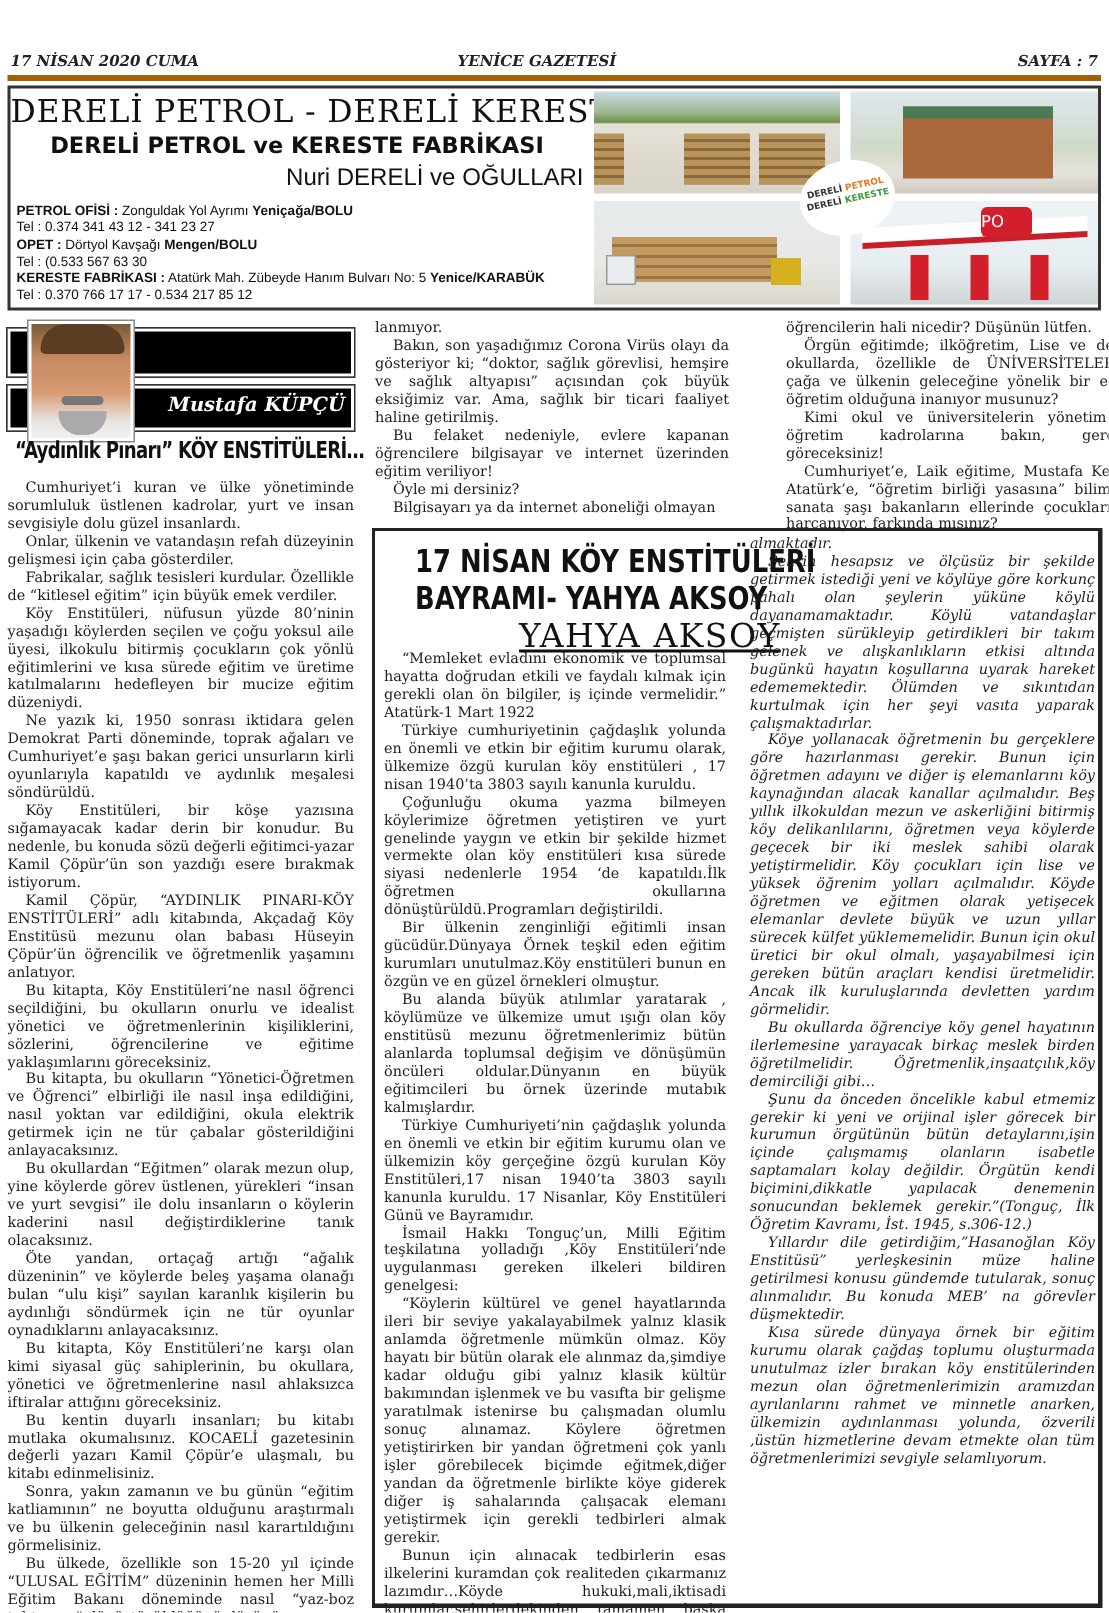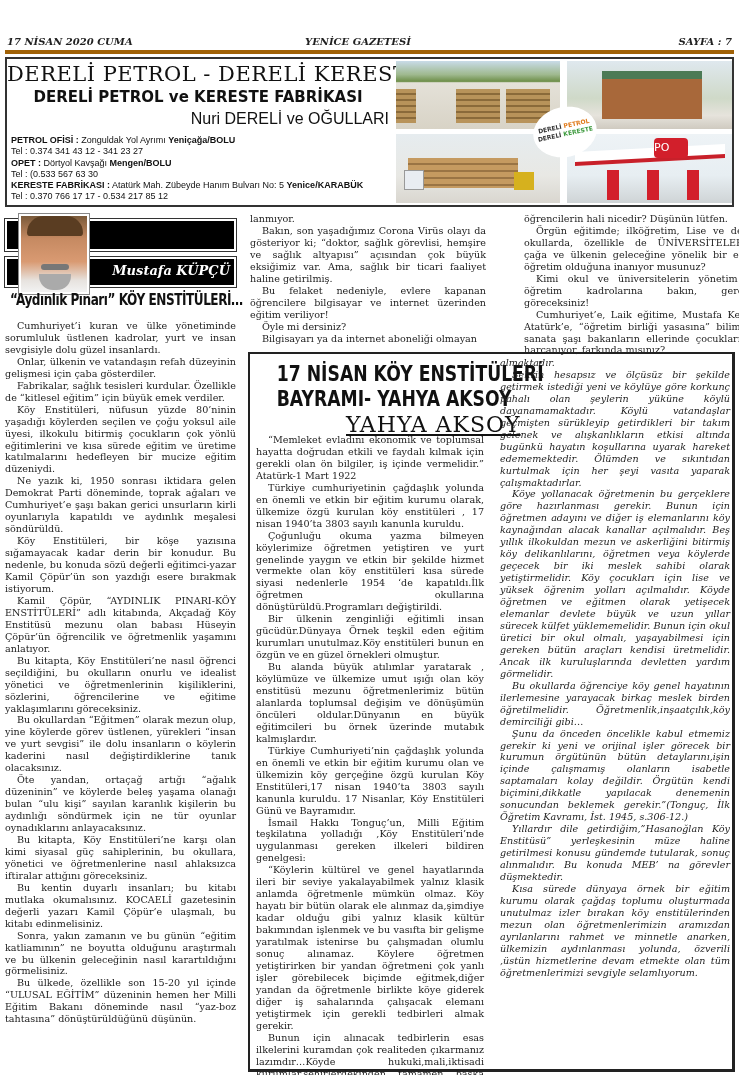--- a/index.html
+++ b/index.html
@@ -135,20 +135,21 @@
 
 <div class="txt colA">
   <p>Cumhuriyet’i kuran ve ülke yönetiminde sorumluluk üstlenen kadrolar, yurt ve insan sevgisiyle dolu güzel insanlardı.</p>
   <p>Onlar, ülkenin ve vatandaşın refah düzeyinin gelişmesi için çaba gösterdiler.</p>
   <p>Fabrikalar, sağlık tesisleri kurdular. Özellikle de “kitlesel eğitim” için büyük emek verdiler.</p>
   <p>Köy Enstitüleri, nüfusun yüzde 80’ninin yaşadığı köylerden seçilen ve çoğu yoksul aile üyesi, ilkokulu bitirmiş çocukların çok yönlü eğitimlerini ve kısa sürede eğitim ve üretime katılmalarını hedefleyen bir mucize eğitim düzeniydi.</p>
   <p>Ne yazık ki, 1950 sonrası iktidara gelen Demokrat Parti döneminde, toprak ağaları ve Cumhuriyet’e şaşı bakan gerici unsurların kirli oyunlarıyla kapatıldı ve aydınlık meşalesi söndürüldü.</p>
   <p>Köy Enstitüleri, bir köşe yazısına sığamayacak kadar derin bir konudur. Bu nedenle, bu konuda sözü değerli eğitimci-yazar Kamil Çöpür’ün son yazdığı esere bırakmak istiyorum.</p>
   <p>Kamil Çöpür, “AYDINLIK PINARI-KÖY ENSTİTÜLERİ” adlı kitabında, Akçadağ Köy Enstitüsü mezunu olan babası Hüseyin Çöpür’ün öğrencilik ve öğretmenlik yaşamını anlatıyor.</p>
   <p>Bu kitapta, Köy Enstitüleri’ne nasıl öğrenci seçildiğini, bu okulların onurlu ve idealist yönetici ve öğretmenlerinin kişiliklerini, sözlerini, öğrencilerine ve eğitime yaklaşımlarını göreceksiniz.</p>
+  <p>Bu kitapta, bu okulların “Yönetici-Öğretmen ve Öğrenci” elbirliği ile nasıl inşa edildiğini, nasıl yoktan var edildiğini, okula elektrik getirmek için ne tür çabalar gösterildiğini anlayacaksınız.</p>
   <p>Bu okullardan “Eğitmen” olarak mezun olup, yine köylerde görev üstlenen, yürekleri “insan ve yurt sevgisi” ile dolu insanların o köylerin kaderini nasıl değiştirdiklerine tanık olacaksınız.</p>
   <p>Öte yandan, ortaçağ artığı “ağalık düzeninin” ve köylerde beleş yaşama olanağı bulan “ulu kişi” sayılan karanlık kişilerin bu aydınlığı söndürmek için ne tür oyunlar oynadıklarını anlayacaksınız.</p>
   <p>Bu kitapta, Köy Enstitüleri’ne karşı olan kimi siyasal güç sahiplerinin, bu okullara, yönetici ve öğretmenlerine nasıl ahlaksızca iftiralar attığını göreceksiniz.</p>
   <p>Bu kentin duyarlı insanları; bu kitabı mutlaka okumalısınız. KOCAELİ gazetesinin değerli yazarı Kamil Çöpür’e ulaşmalı, bu kitabı edinmelisiniz.</p>
   <p>Sonra, yakın zamanın ve bu günün “eğitim katliamının” ne boyutta olduğunu araştırmalı ve bu ülkenin geleceğinin nasıl karartıldığını görmelisiniz.</p>
   <p>Bu ülkede, özellikle son 15-20 yıl içinde “ULUSAL EĞİTİM” düzeninin hemen her Milli Eğitim Bakanı döneminde nasıl “yaz-boz tahtasına” dönüştürüldüğünü düşünün.</p>
 
 </div>
 
 <div class="txt colB">

